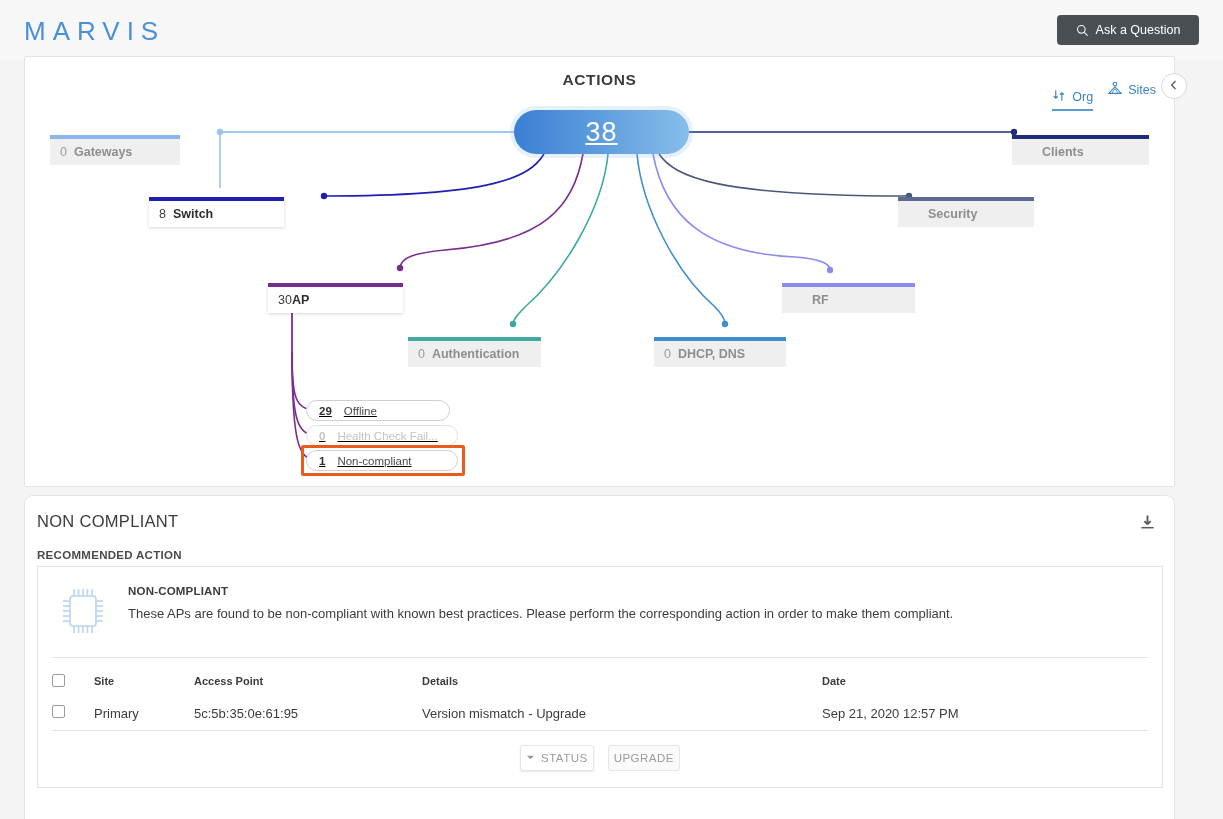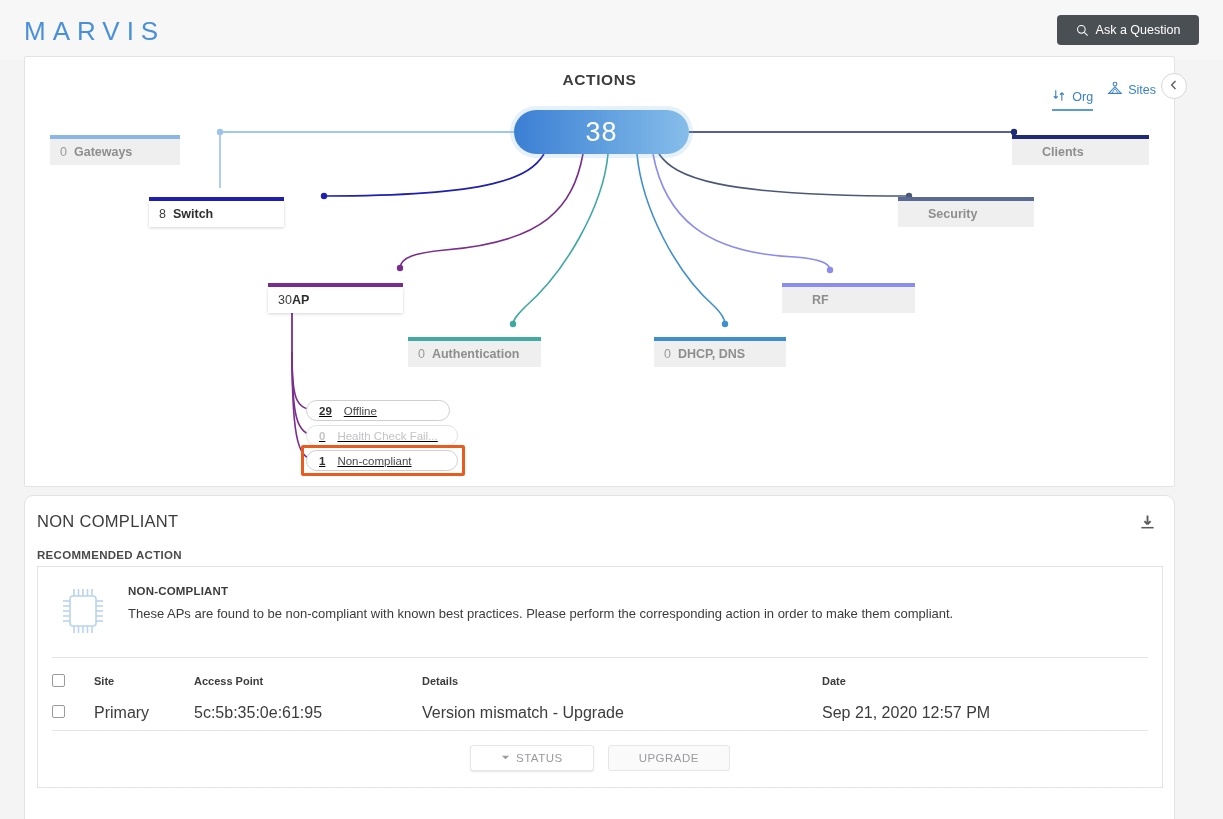--- a/index.html
+++ b/index.html
@@ -55,20 +55,21 @@
   
   .graph { position: absolute; left: 0; top: 0; width: 1149px; height: 429px; }
   .hub {
     position: absolute; left: 489px; top: 53px; width: 175px; height: 44px;
     border-radius: 22px;
     background: linear-gradient(90deg, #3b7fd4 0%, #5f9ede 50%, #86bdea 100%);
     box-shadow: 0 0 0 4px rgba(120,180,235,.18);
     display: flex; align-items: center; justify-content: center;
     color: #fff; font-size: 27px; font-weight: 400; letter-spacing: 1px;
     cursor: pointer;
+    text-decoration: underline;
   }
   .node { position: absolute; cursor: pointer; }
   .node .bar { height: 4px; width: 100%; }
   .node .body {
     height: 26px; display: flex; align-items: center; gap: 7px;
     padding: 0 10px; font-size: 12.5px; white-space: nowrap;
   }
   .node.enabled .body { background: #fff; box-shadow: 0 1px 3px rgba(0,0,0,.17); }
   .node.enabled .count { color: #3c3c3c; font-weight: 400; }
   .node.enabled .label { color: #2f2f2f; font-weight: 700; }
@@ -108,32 +109,32 @@
     position: absolute; left: 12px; top: 70px; width: 1126px; height: 222px;
     border: 1px solid #e3e3e5;
   }
   .rec-top { position: relative; height: 90px; padding: 18px 0 0 18px; display: flex; gap: 18px; }
   .rec-text-h { font-size: 11.5px; font-weight: 700; color: #3c3c3c; letter-spacing: .2px; margin-bottom: 9px; }
   .rec-text-b { font-size: 13px; color: #3c3c3c; }
   .divider { height: 1px; background: #e3e3e5; margin: 0 14px; }
   table { width: 100%; border-collapse: collapse; }
   th, td { text-align: left; font-size: 12px; padding: 0; }
   thead th { font-weight: 700; color: #3c3c3c; height: 30px; font-size: 11px; }
-  tbody td { color: #3c3c3c; height: 34px; font-size: 16px; }
+  tbody td { color: #3c3c3c; height: 34px; font-size: 13px; }
   .cb {
     width: 13px; height: 13px; border: 1px solid #9b9b9e;
     border-radius: 2px; background: #fff; display: inline-block; cursor: pointer;
   }
   .tbl-wrap { padding: 8px 14px 0 14px; }
   .row-sep { height: 1px; background: #e3e3e5; margin: 0 14px; }
   .actions {
     display: flex; justify-content: center; gap: 14px; padding-top: 14px;
   }
   .btn {
-    height: 26px; padding: 0 30px; border-radius: 3px; border: 1px solid #e6e6e8;
+    height: 26px; padding: 0 5px; border-radius: 3px; border: 1px solid #e6e6e8;
     background: #fff; font-size: 11.5px; letter-spacing: .5px;
     display: flex; align-items: center; gap: 6px; cursor: pointer;
     box-shadow: 0 1px 2px rgba(0,0,0,.1); color: #9a9a9e;
   }
   .btn.flat { box-shadow: none; background: #fafafa; }
 </style>
 </head>
 <body>
 
 <div class="topbar">

